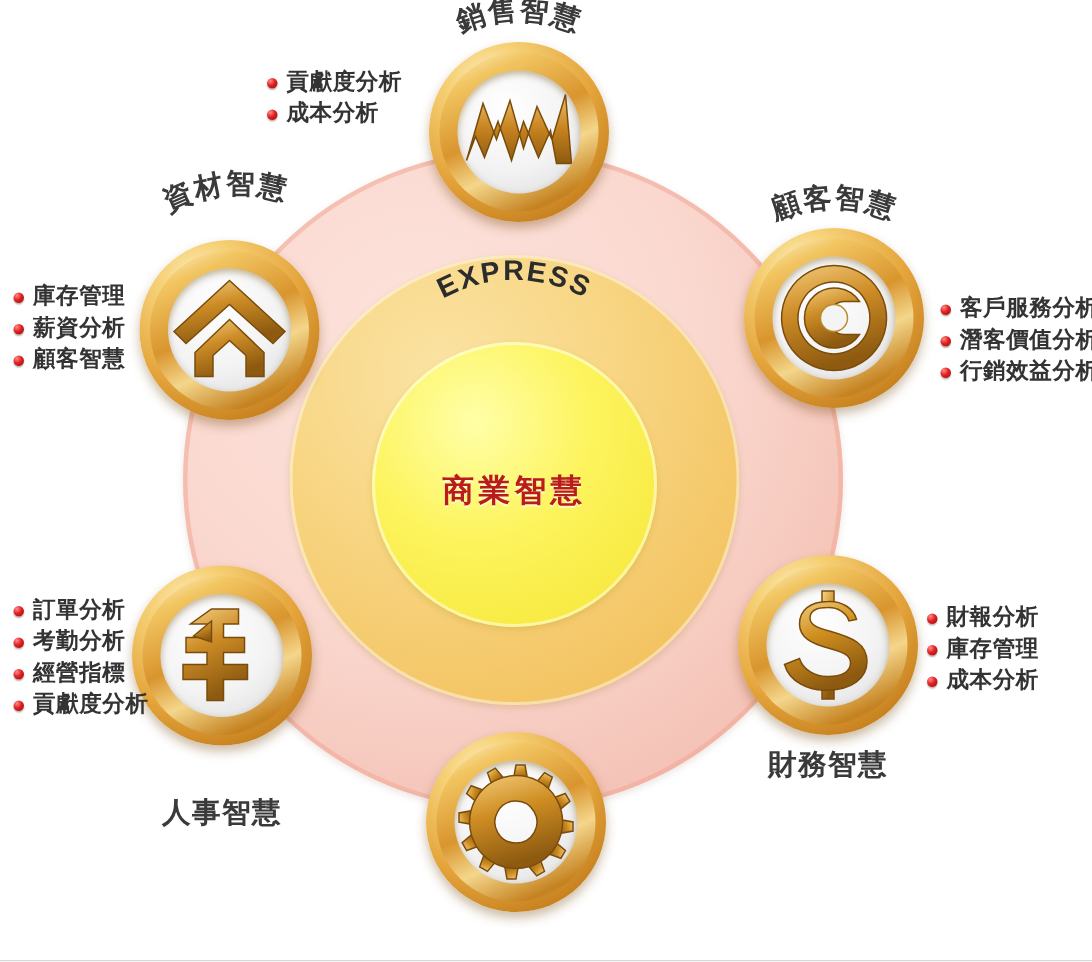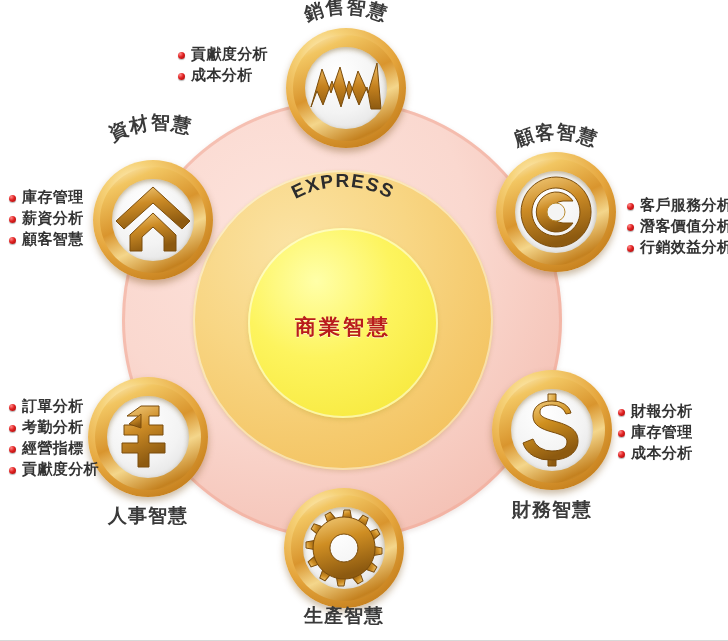--- a/index.html
+++ b/index.html
@@ -227,45 +227,40 @@
             <path d="M41 3 l6 0 l2 11 l-10 0 z" transform="rotate(240 41 41)"></path>
             <path d="M41 3 l6 0 l2 11 l-10 0 z" transform="rotate(270 41 41)"></path>
             <path d="M41 3 l6 0 l2 11 l-10 0 z" transform="rotate(300 41 41)"></path>
             <path d="M41 3 l6 0 l2 11 l-10 0 z" transform="rotate(330 41 41)"></path>
             <path d="M41 10 a31 31 0 1 0 0.1 0 z M41 27 a14 14 0 1 1 -0.1 0 z"></path>
           </g>
         </svg>
       </div>
     </div>
   </div>
-  <div class="coin-title" style="left:249px;top:590px;">
-    <svg viewBox="0 0 190 46">
-      <text x="95" y="32" text-anchor="middle">生產智慧</text>
-    </svg>
-  </div>
 
   <div class="coin" style="left:88px;top:377px;">
     <div class="disc"></div>
     <div class="hole">
       <div class="glyph">
         <svg viewBox="0 0 82 82">
           <defs>
             <linearGradient id="gHr" x1="0" y1="0" x2="0.35" y2="1">
               <stop offset="0%" stop-color="#f5d184"></stop>
                 <stop offset="45%" stop-color="#cd8c26"></stop>
                 <stop offset="100%" stop-color="#8d5a10"></stop>
             </linearGradient>
           </defs>
           <path d="M34 10 l18 0 l0 10 l-10 0 l0 9 l14 0 l0 10 l-14 0 l0 8 l16 0 l0 10 l-16 0 l0 14 l-11 0 l0 -14 l-16 0 l0 -10 l16 0 l0 -8 l-14 0 l0 -10 l14 0 l0 -9 l-11 0 z" fill="url(#gHr)" stroke="#7a4c0c" stroke-width="1"></path>
           <path d="M22 28 l12 -10 l0 14 z" fill="url(#gHr)" stroke="#7a4c0c" stroke-width="1"></path>
         </svg>
       </div>
     </div>
   </div>
-  <div class="coin-title" style="left:53px;top:490px;">
+  <div class="coin-title" style="left:53px;top:516px;">
     <svg viewBox="0 0 190 46">
       <text x="95" y="32" text-anchor="middle">人事智慧</text>
     </svg>
   </div>
   <div class="bullets" style="left:9px;top:396px;">
     <ul>
       <li>訂單分析</li>
       <li>考勤分析</li>
       <li>經營指標</li>
       <li>貢獻度分析</li>

